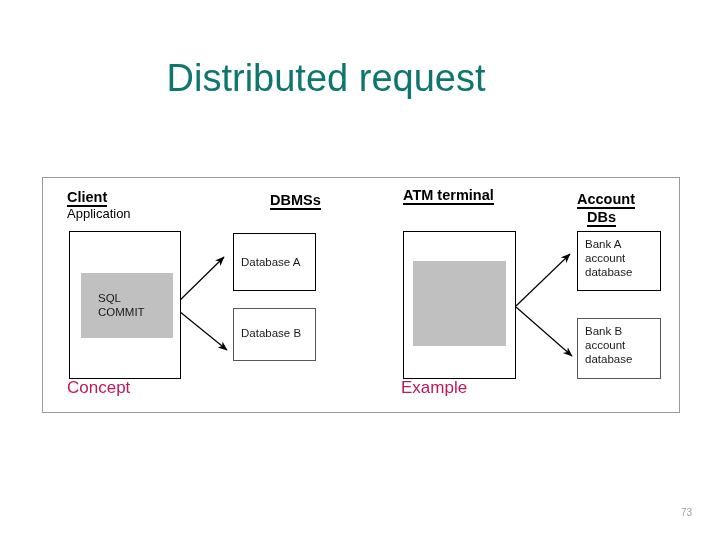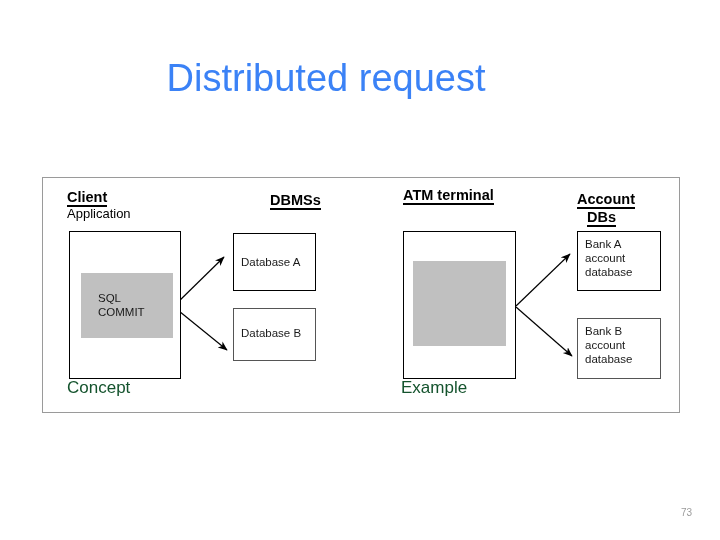--- a/index.html
+++ b/index.html
@@ -19,21 +19,21 @@
   
   #slide-title {
     position: absolute;
     left: 0;
     top: 55px;
     width: 652px;
     text-align: center;
     font-size: 38px;
     font-weight: normal;
     letter-spacing: 0px;
-    color: #3b82f6;
+    color: #0f766e;
     line-height: 46px;
   }
 
   
   #diagram-frame {
     position: absolute;
     left: 42px;
     top: 177px;
     width: 638px;
     height: 236px;
@@ -138,21 +138,21 @@
   #lbl-db-b { left: 198px; top: 148px; }
   #lbl-bank-a { left: 542px; top: 59px; }
   #lbl-bank-b { left: 542px; top: 146px; }
 
   
   .foot-label {
     position: absolute;
     font-size: 17px;
     font-weight: normal;
     line-height: 20px;
-    color: #14532d;
+    color: #be185d;
     white-space: nowrap;
   }
   #foot-concept { left: 24px;  top: 200px; }
   #foot-example { left: 358px; top: 200px; }
 
   
   #arrows {
     position: absolute;
     left: 0; top: 0;
     width: 638px; height: 230px;

